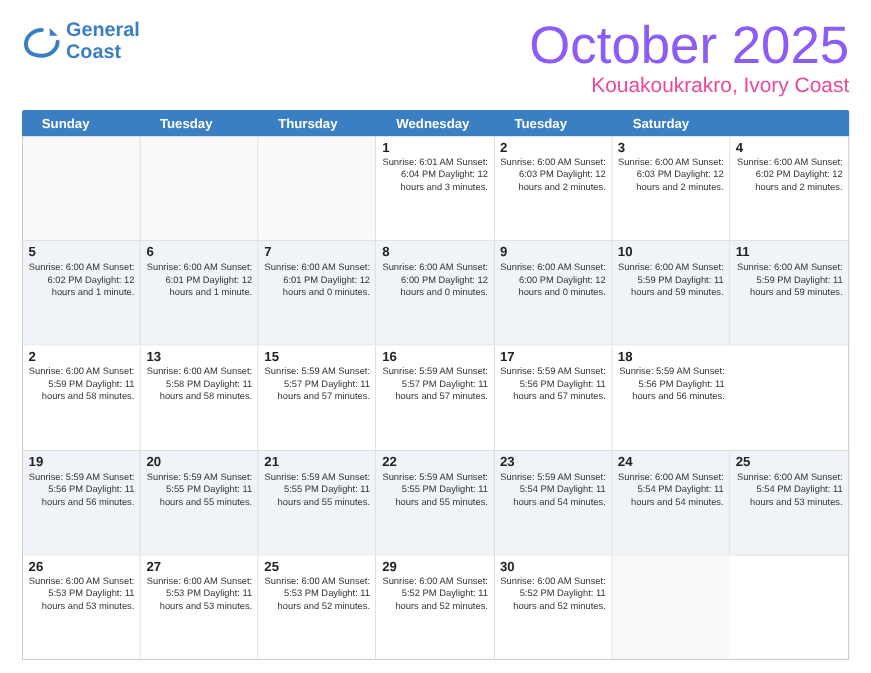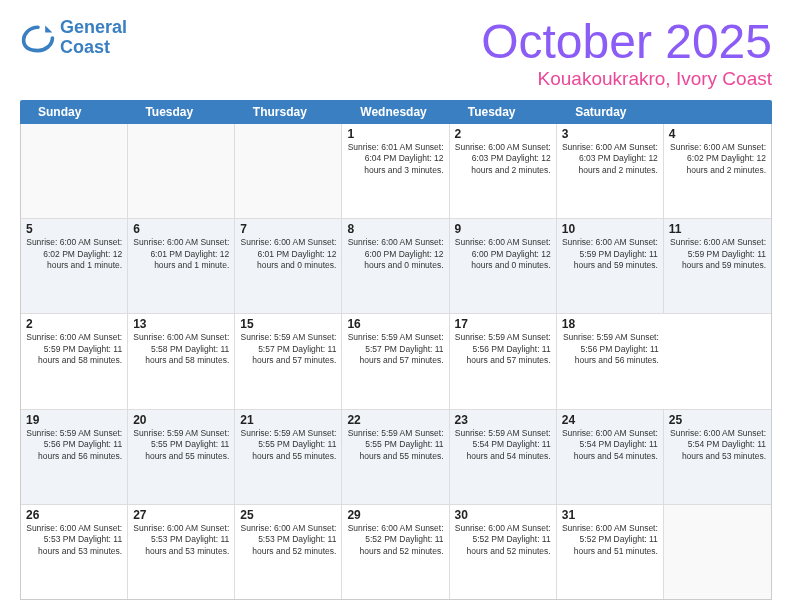--- a/index.html
+++ b/index.html
@@ -359,24 +359,17 @@
 Daylight: 11 hours
 and 52 minutes.</div>
           </div>
           <div class="cal-cell">
             <div class="day-num">30</div>
             <div class="day-info">Sunrise: 6:00 AM
 Sunset: 5:52 PM
 Daylight: 11 hours
 and 52 minutes.</div>
           </div>
-          <div class="cal-cell">
-            <div class="day-num">31</div>
-            <div class="day-info">Sunrise: 6:00 AM
-Sunset: 5:52 PM
-Daylight: 11 hours
-and 51 minutes.</div>
-          </div>
           <div class="cal-cell empty"></div>
         </div>
       </div>
   </div>
 </div>
 
 </body></html>

